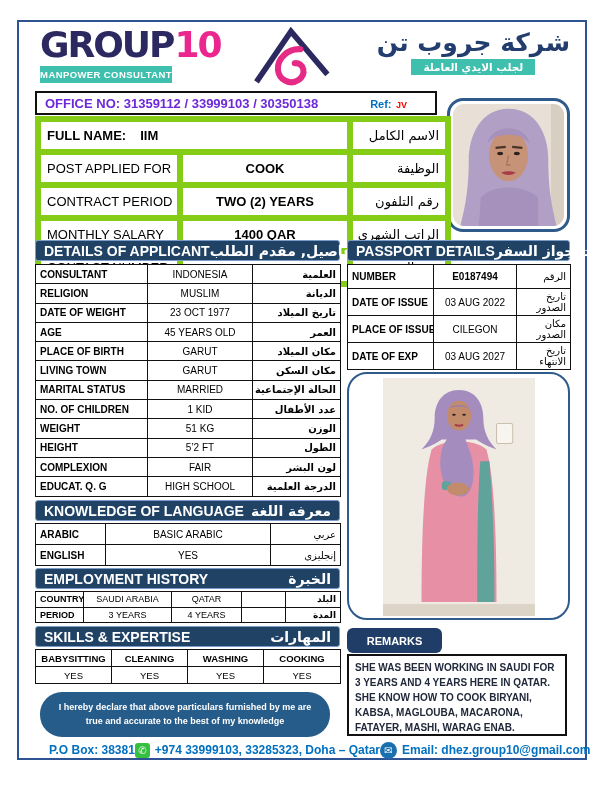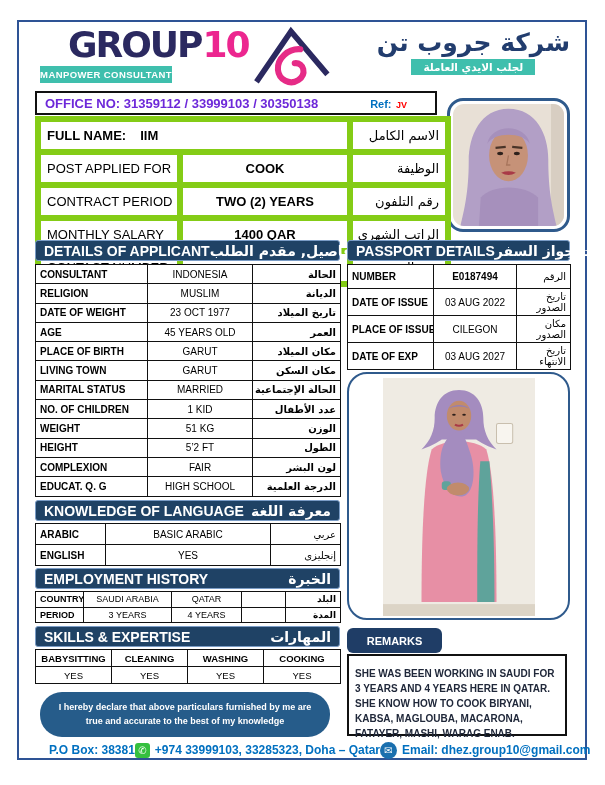--- a/index.html
+++ b/index.html
@@ -10,21 +10,21 @@
   }
   .ar { font-family:"DejaVu Sans", sans-serif; direction:rtl; }
 
   .page-frame {
     position:absolute; left:17px; top:20px; width:570px; height:740px;
     border:2px solid #2E5395; background:#fff;
   }
 
   
   .logo-block { position:absolute; left:40px; top:27px; }
-  .logo-word { font-family:"DejaVu Sans", sans-serif; font-weight:bold; font-size:36px; line-height:1; letter-spacing:-2px; color:#2B2960;margin-left:28px; }
+  .logo-word { font-family:"DejaVu Sans", sans-serif; font-weight:bold; font-size:36px; line-height:1; letter-spacing:-2px; color:#2B2960; }
   .logo-word .ten { color:#EC268F; margin-left:1px; }
   .logo-tagline {
     margin-top:3px; width:132px; background:#3FBFAD; color:#fff;
     font-size:9.5px; font-weight:bold; text-align:center; padding:3px 0; letter-spacing:0.4px;
   }
   .logo-mark { position:absolute; left:249px; top:24px; width:84px; height:66px; }
 
   .company-ar { position:absolute; right:35px; top:29px; text-align:center; }
   .company-name-ar { font-size:25px; font-weight:bold; color:#223D6E; line-height:1.1; }
   .company-tagline-ar { margin-top:2px; background:#3FBFAD; color:#fff; font-size:10.5px; font-weight:bold; padding:2px 12px; display:inline-block; }
@@ -119,21 +119,21 @@
 
   
   .remarks-badge {
     position:absolute; left:0px; top:388px; width:95px; height:25px;
     background:#1F3D66; border-radius:6px; color:#fff;
     display:flex; align-items:center; justify-content:center;
     font-size:11px; font-weight:bold;
   }
   .remarks-box {
     position:absolute; left:0px; top:414px; width:220px; height:82px;
-    border:2px solid #111; background:#fff; padding:10px 6px;
+    border:2px solid #111; background:#fff; padding:4px 6px;
     font-size:10px; font-weight:600; color:#20283A; line-height:1.5;
   }
 
   
   .footer {
     position:absolute; left:35px; top:740px; width:536px; height:20px;
     display:flex; align-items:center; justify-content:space-between;
     color:#0070C0; font-weight:bold; font-size:12px; white-space:nowrap;
   }
   .footer .item { display:flex; align-items:center; gap:5px; }
@@ -241,21 +241,21 @@
     <table class="grid" id="details-table">
       <colgroup>
           <col style="width:112px">
           <col style="width:105px">
           <col style="width:88px">
         </colgroup>
       <tbody>
           <tr>
             <td class="d-label">CONSULTANT</td>
             <td class="d-value">INDONESIA</td>
-            <td class="d-ar ar">الحالة</td>
+            <td class="d-ar ar">العلمية</td>
           </tr>
       <tr>
             <td class="d-label">RELIGION</td>
             <td class="d-value">MUSLIM</td>
             <td class="d-ar ar">الديانة</td>
           </tr>
       <tr>
             <td class="d-label">DATE OF WEIGHT</td>
             <td class="d-value">23 OCT 1977</td>
             <td class="d-ar ar">تاريخ الميلاد</td>

